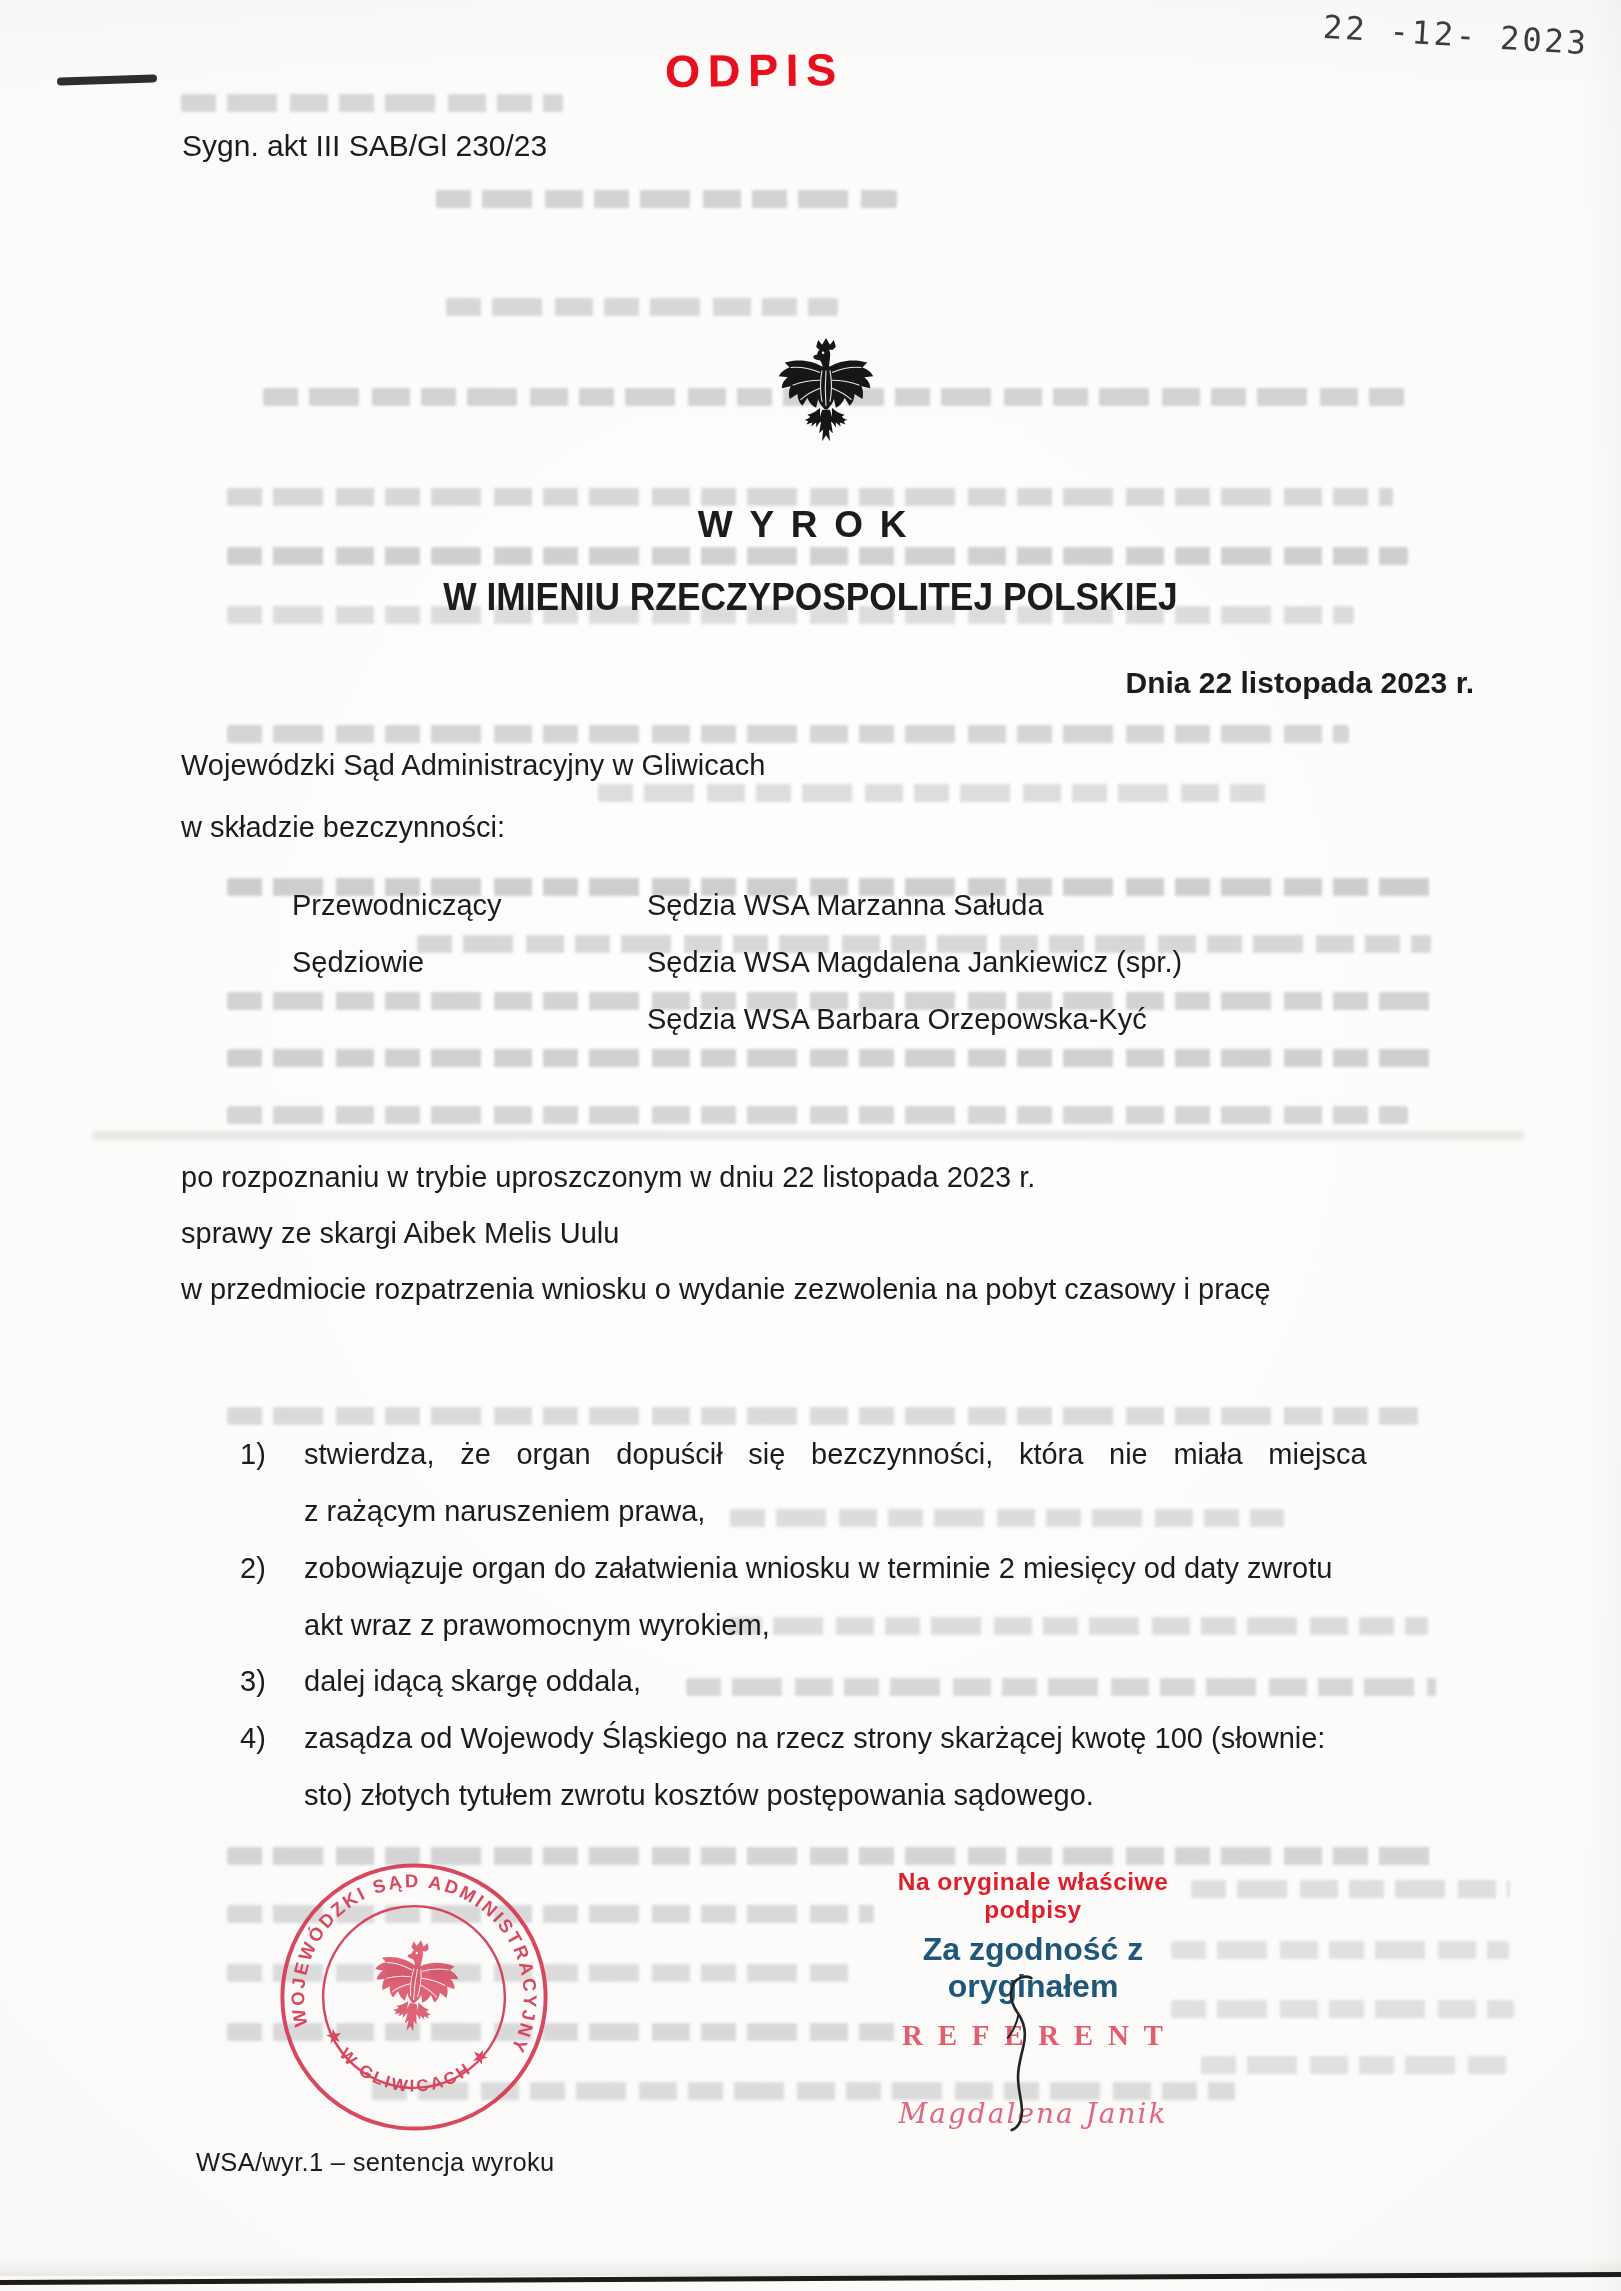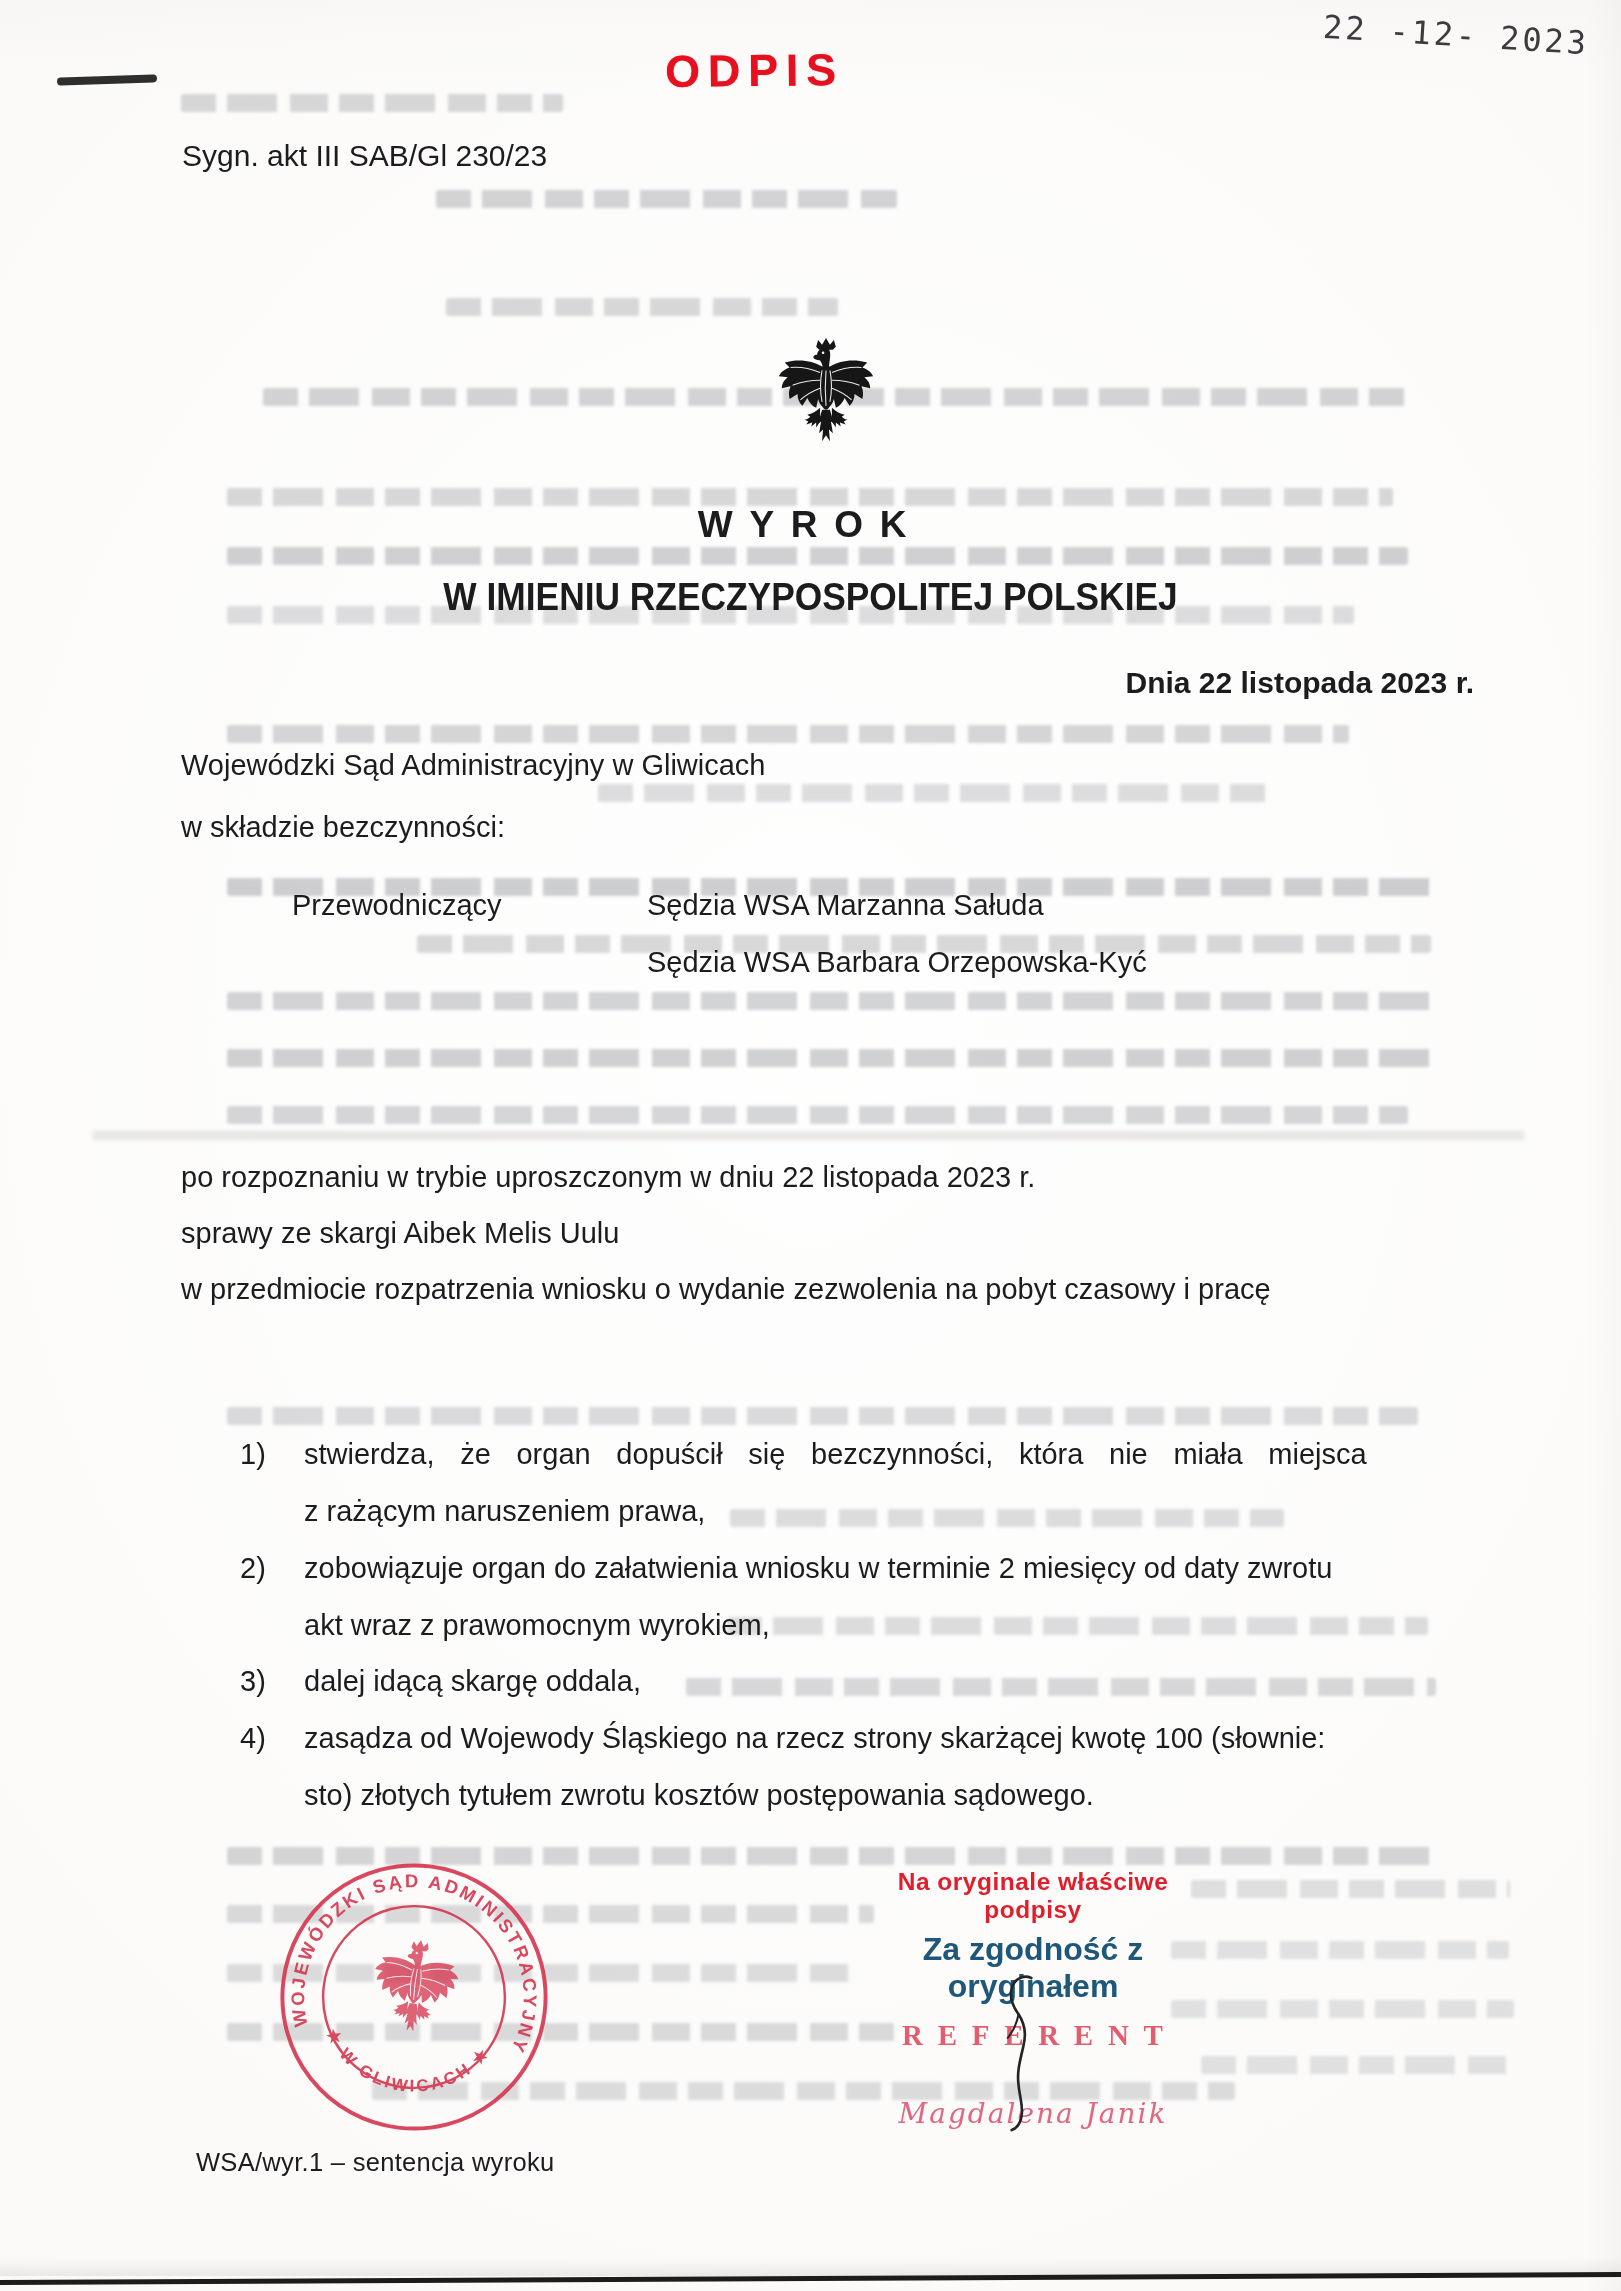--- a/index.html
+++ b/index.html
@@ -30,21 +30,21 @@
     background:rgba(185,180,173,.30);filter:blur(2px);z-index:1;}
   .bottom-edge{position:absolute;left:-11.8px;top:2276px;width:1656px;height:4.9px;background:#1e1c1b;
     transform:rotate(-.28deg);z-index:3;}
   .bottom-shadow{position:absolute;left:0;top:2258px;width:1621px;height:17.6px;z-index:1;
     background:linear-gradient(180deg,rgba(255,255,255,0),rgba(205,200,194,.35));}
   
   .odpis{position:absolute;left:665px;top:45px;font-size:45px;font-weight:700;letter-spacing:7.8px;
     color:#e6101e;text-shadow:0 0 1px rgba(230,16,30,.55);transform:rotate(-.6deg);}
   .date-stamp{position:absolute;left:1323px;top:15.7px;font-family:"DejaVu Sans Mono",monospace;
     font-size:32px;color:#3c3c3f;letter-spacing:2.9px;transform:rotate(3.6deg);white-space:nowrap;}
-  .case-number{position:absolute;left:182px;top:139px;font-size:30px;}
+  .case-number{position:absolute;left:182px;top:129px;font-size:30px;}
   .emblem{position:absolute;left:775px;top:337px;width:102px;height:118px;color:#161616;}
   .h-center{position:absolute;left:100px;width:1421px;text-align:center;font-weight:700;white-space:nowrap;}
   .wyrok{top:504px;font-size:37px;letter-spacing:16.7px;}
   .in-name{top:576px;font-size:38px;transform:scaleX(.93);transform-origin:center;}
   .date-line{position:absolute;right:147px;top:666px;font-size:30px;font-weight:700;}
   
   .court-block{position:absolute;left:181px;top:748px;font-size:29px;}
   .court-line{height:62px;line-height:35px;}
   .panel{position:absolute;left:292px;top:888px;font-size:29px;}
   .panel-row{display:flex;height:57px;line-height:35px;gap:20px;}
@@ -161,20 +161,24 @@
     <div class="court-line">Wojewódzki Sąd Administracyjny w Gliwicach</div>
     <div class="court-line">w składzie bezczynności:</div>
   </div>
 
   <div class="panel">
     <div class="panel-row">
       <span class="panel-role">Przewodniczący</span>
       <span>Sędzia WSA Marzanna Sałuda</span>
     </div>
     <div class="panel-row">
+      <span class="panel-role">Sędziowie</span>
+      <span>Sędzia WSA Magdalena Jankiewicz (spr.)</span>
+    </div>
+    <div class="panel-row">
       <span class="panel-role"></span>
       <span>Sędzia WSA Barbara Orzepowska-Kyć</span>
     </div>
   </div>
 
   <div class="case-block">
     <div class="cline">po rozpoznaniu w trybie uproszczonym w dniu 22 listopada 2023 r.</div>
     <div class="cline">sprawy ze skargi Aibek Melis Uulu</div>
     <div class="cline">w przedmiocie rozpatrzenia wniosku o wydanie zezwolenia na pobyt czasowy i pracę</div>
   </div>

